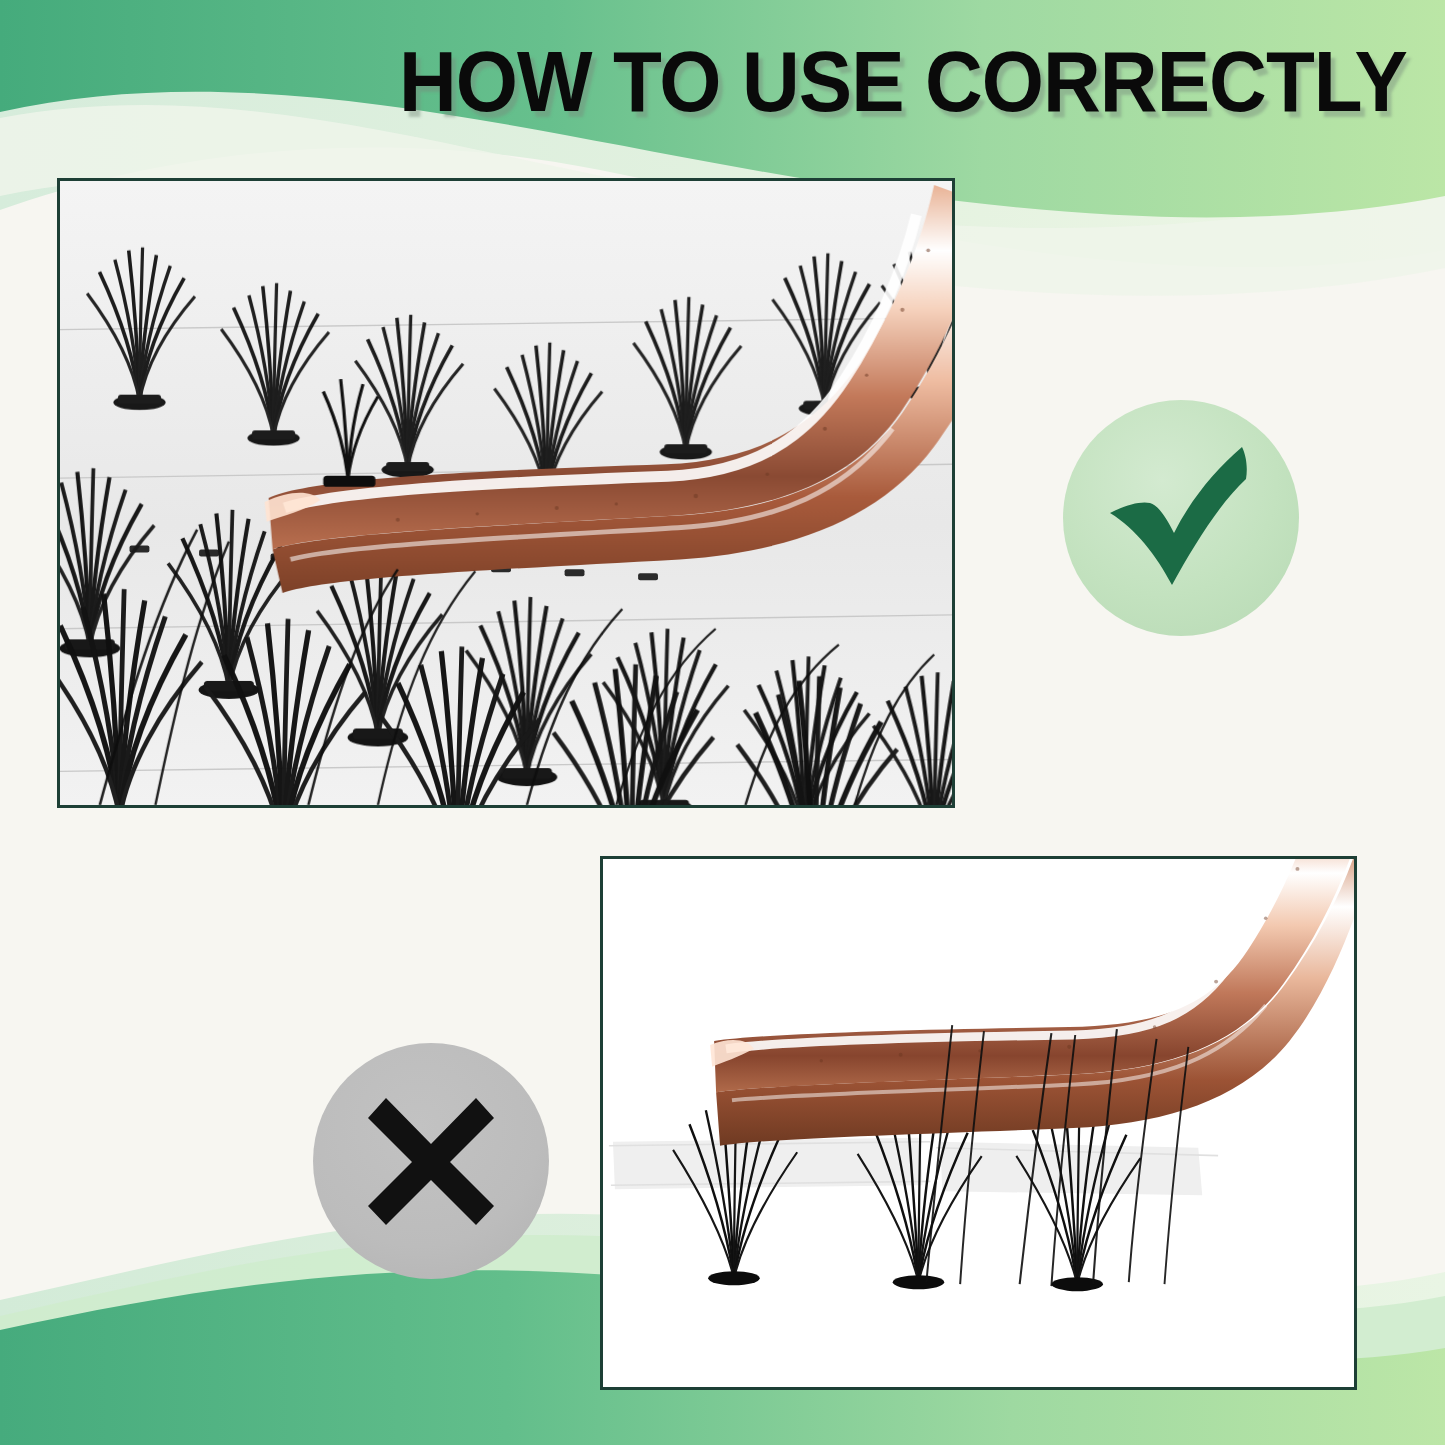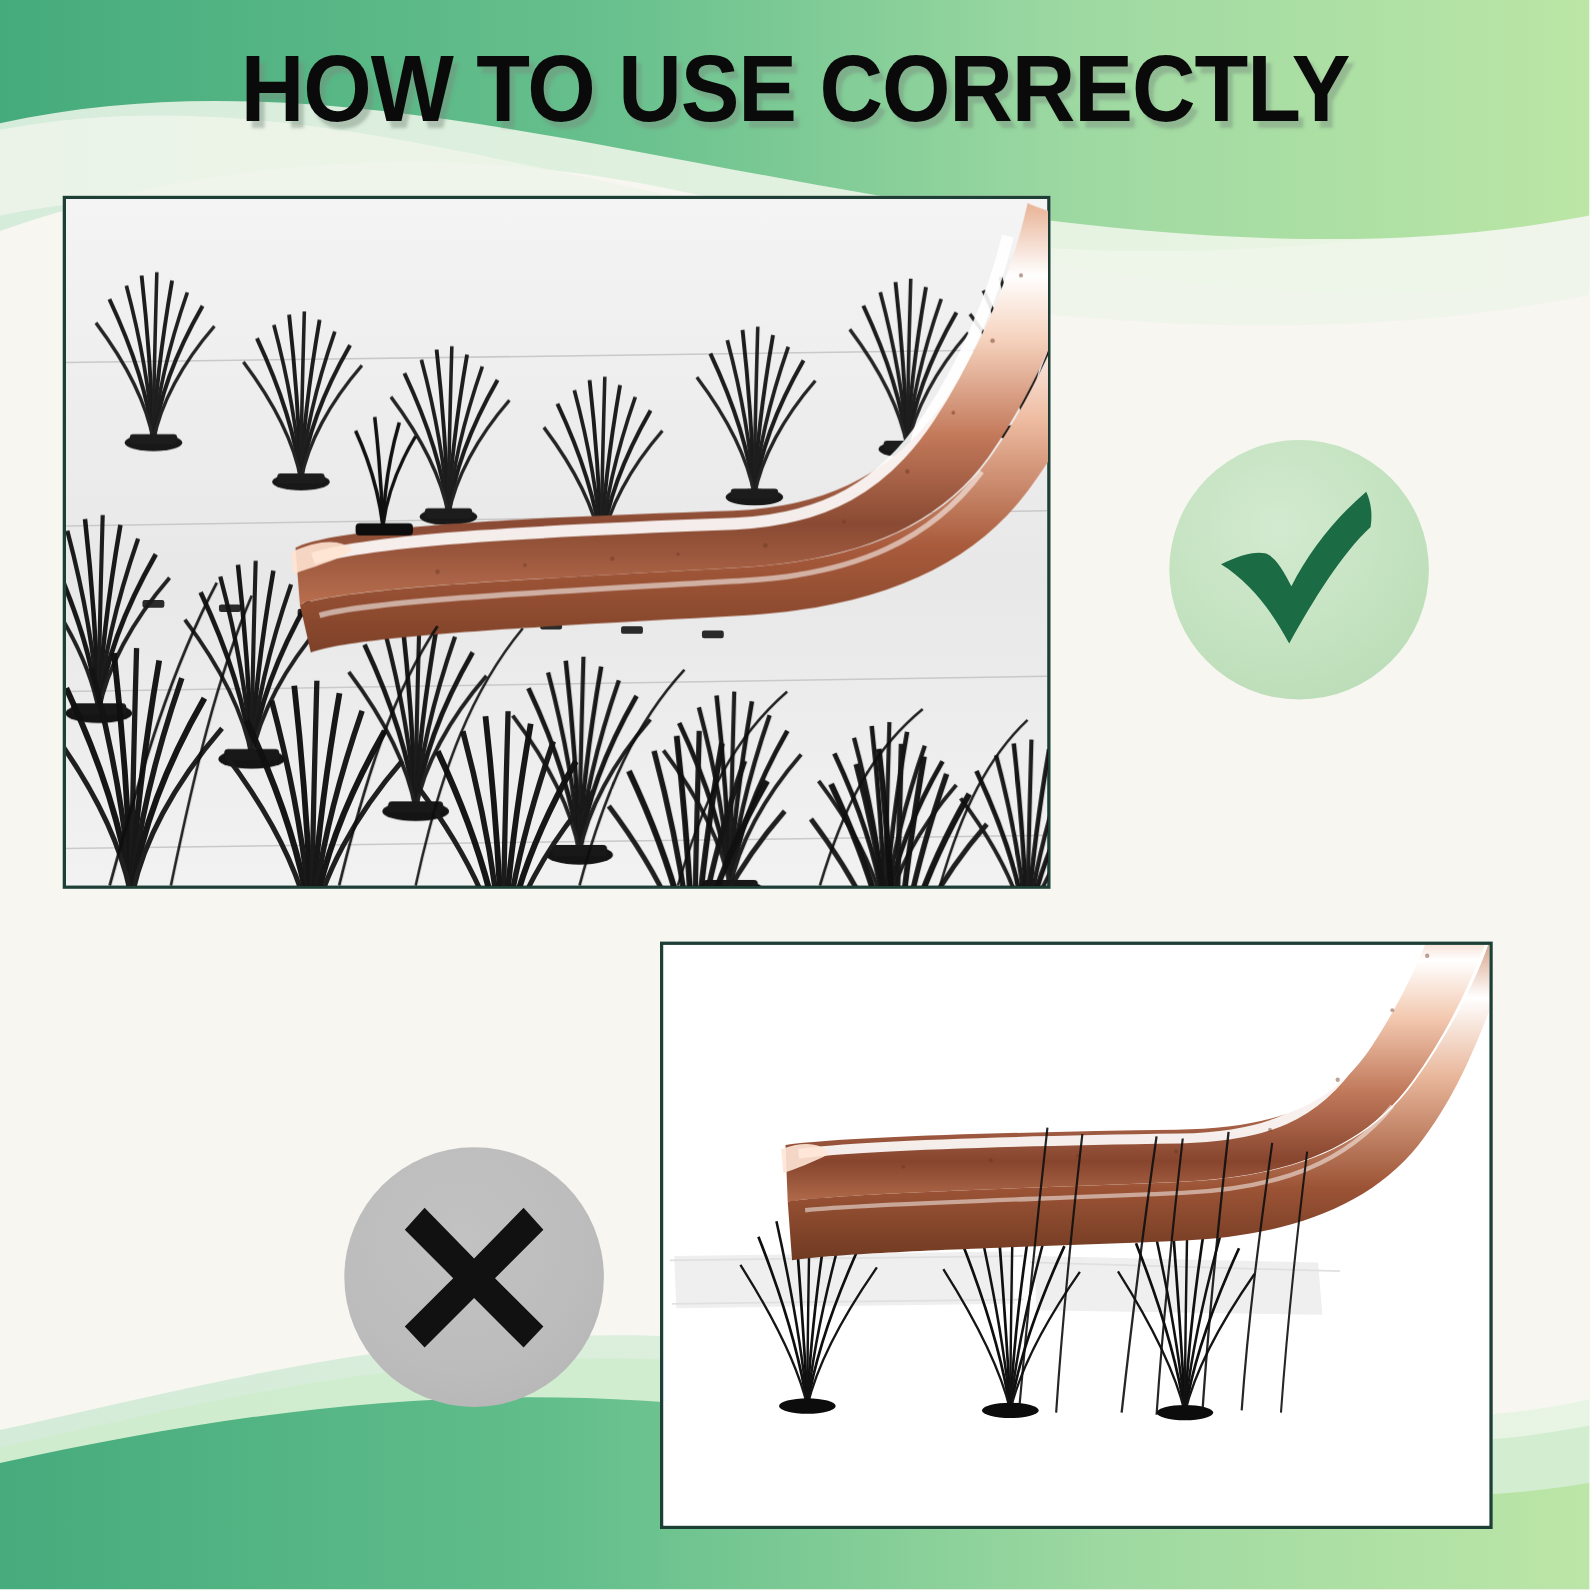--- a/index.html
+++ b/index.html
@@ -15,21 +15,21 @@
     background:#f7f6f1;
     overflow:hidden;
   }
 
   
   .wave-layer{position:absolute;left:0;top:0;width:1445px;height:1445px;pointer-events:none;}
 
   
   .title-wrap{
     position:absolute;left:0;top:38px;width:1445px;
-    text-align:center;
+    text-align:right;
     z-index:6;
   }
   .title{
     display:inline-block;
     font-family:"Liberation Sans", sans-serif;
     font-weight:bold;
     font-size:86px;
     line-height:1;
     letter-spacing:-1px;
     color:#0a0a0a;

